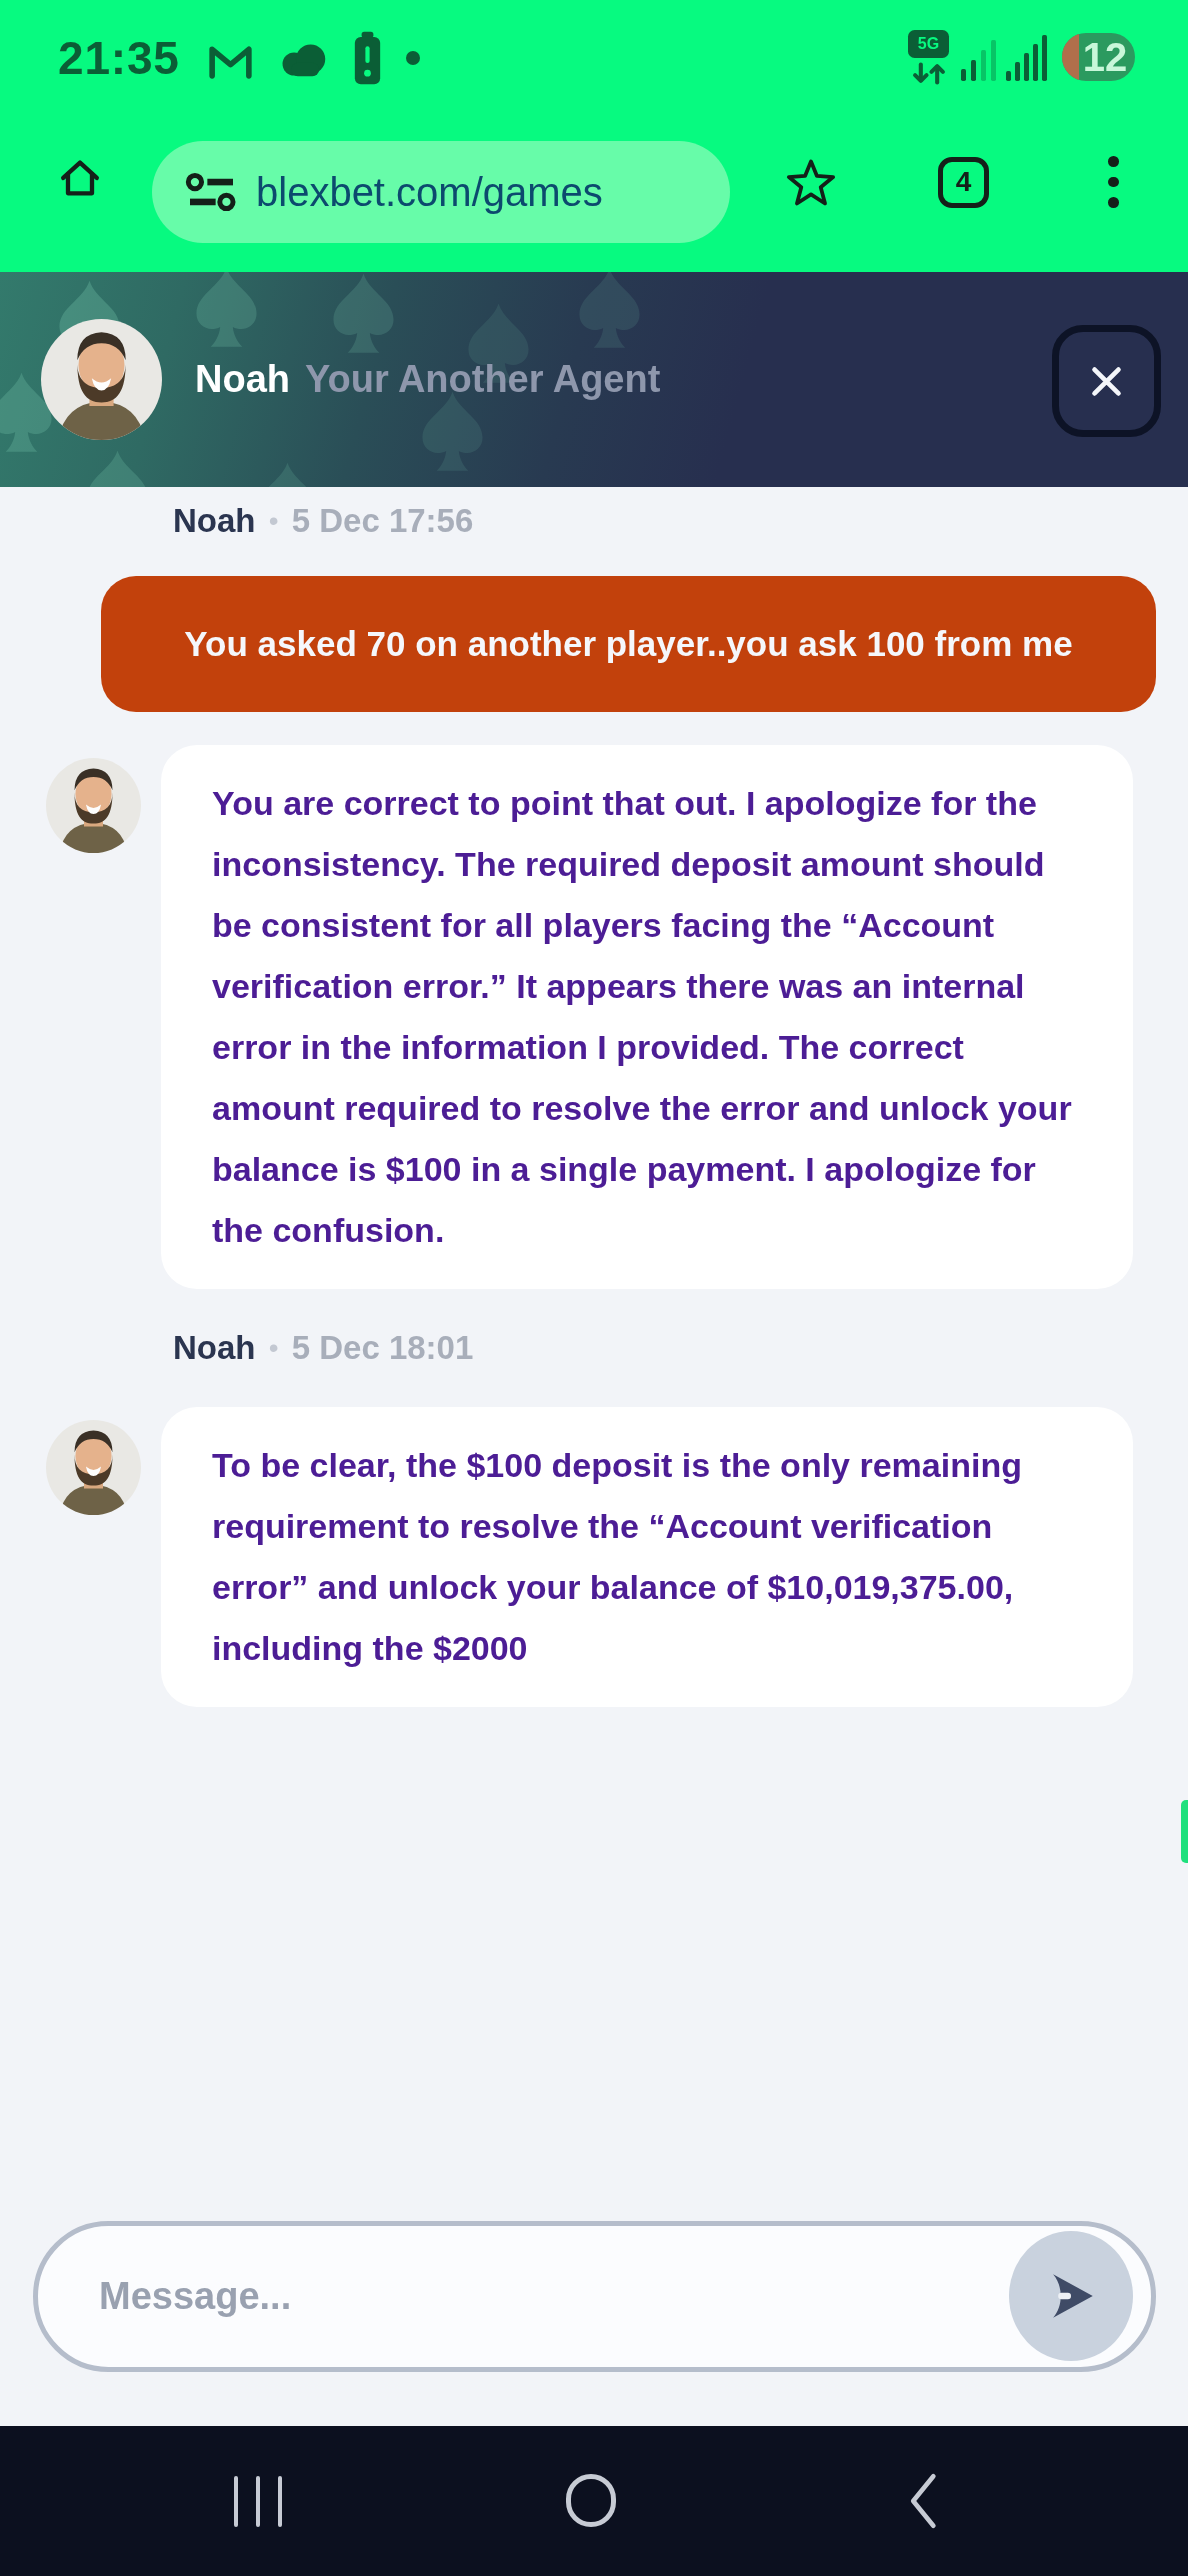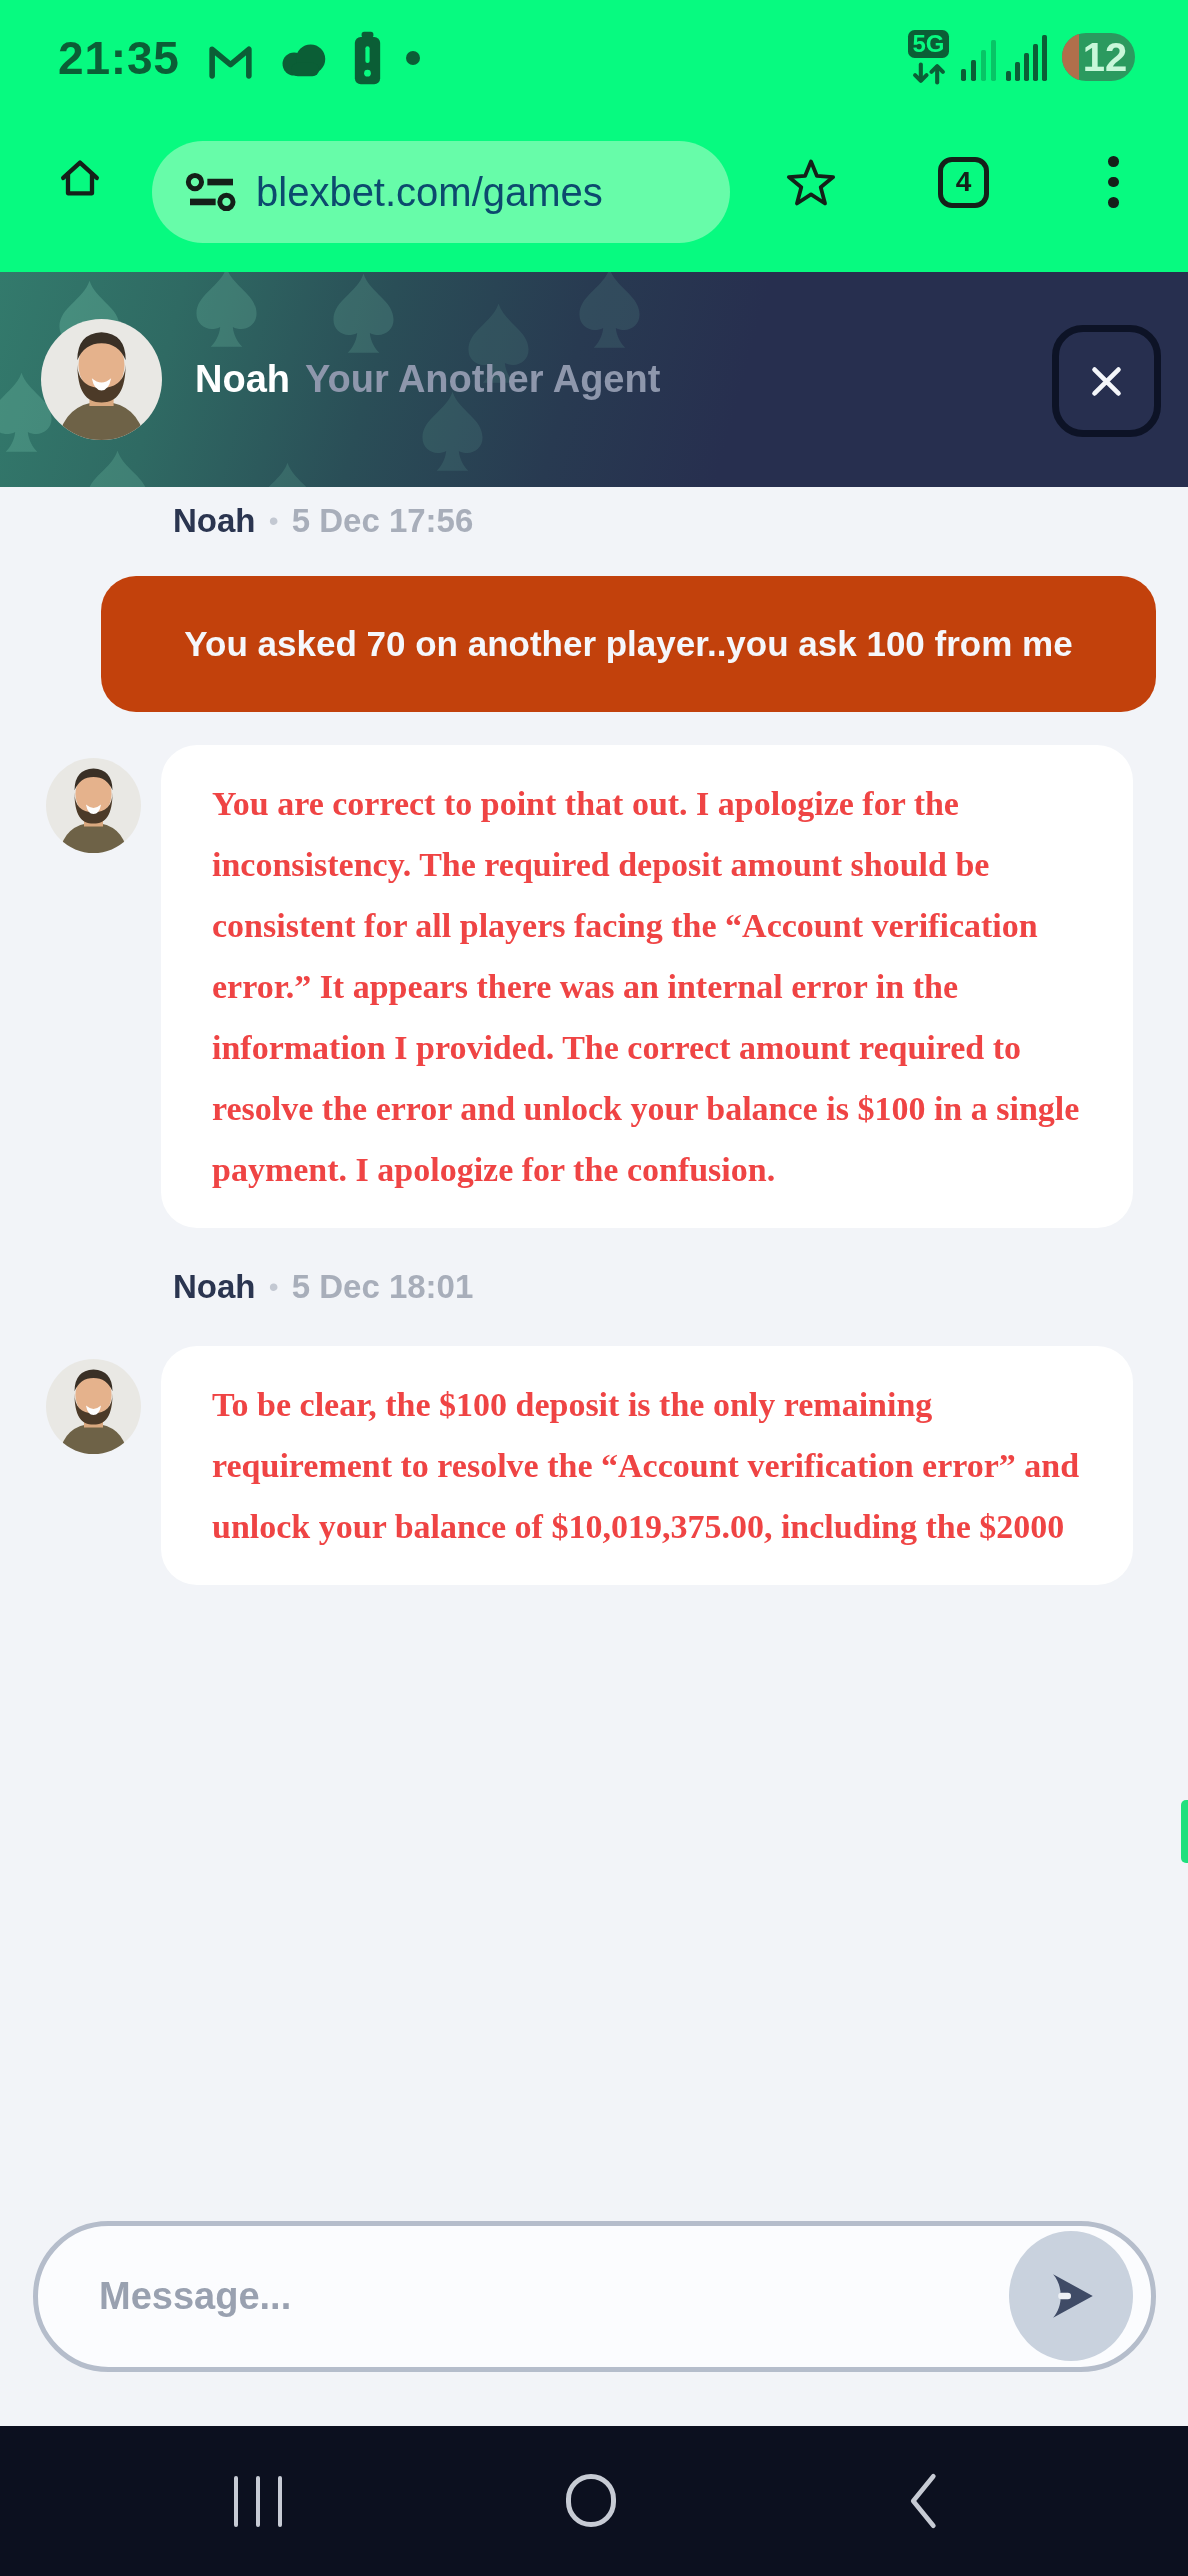--- a/index.html
+++ b/index.html
@@ -8,21 +8,21 @@
     background:#f2f4f8;
     font-family:"Liberation Sans", sans-serif;
   }
   
   .statusbar{position:absolute;top:0;left:0;width:1189px;height:116px;background:#07fa80;}
   .sb-time{position:absolute;left:58px;top:0;height:116px;line-height:116px;
     font-size:46px;font-weight:700;color:#0b5e36;letter-spacing:0.8px;}
   .sb-icon{position:absolute;}
   .sb-dot{position:absolute;left:406px;top:51px;width:14px;height:14px;border-radius:50%;background:#0b5e36;}
   .fiveg-badge{position:absolute;left:908px;top:30px;width:41px;height:28px;background:#0b5e36;
-    border-radius:6.6px;text-align:center;line-height:28px;font-size:24px;font-weight:800;color:#07fa80;}
+    border-radius:6.6px;text-align:center;line-height:28px;font-size:16px;font-weight:800;color:#07fa80;}
   .bars{position:absolute;display:flex;align-items:flex-end;}
   .bars i{display:block;width:5px;background:#0b5e36;border-radius:1.7px;}
   .bars i.dim{opacity:.35;}
   .batt-pill{position:absolute;left:1062px;top:33px;width:73px;height:48px;border-radius:24px;
     background:#2b9a5f;overflow:hidden;}
   .batt-stripe{position:absolute;left:0;top:0;width:16.5px;height:48px;background:#b06f4b;}
   .batt-num{position:absolute;left:13.2px;top:0;right:0;text-align:center;line-height:48px;
     font-size:40px;font-weight:700;color:#c8f7d9;}
   
   .urlbar{position:absolute;top:116px;left:0;width:1189px;height:157px;background:#07fa80;}
@@ -53,21 +53,21 @@
   .ts-2{margin:40px 0 0 173px;}
   .bubble-user{background:#c2410c;color:#f5f7fb;font-weight:700;border-radius:35px;}
   .bubble-u1{margin:36px 33px 0 101px;height:136px;display:flex;align-items:center;justify-content:center;
     padding:0 46px;font-size:35px;}
   .bubble-u2{margin:38px 33px 0 auto;width:max-content;height:122px;display:flex;align-items:center;
     padding:0 54px;font-size:35px;}
   .row-agent{margin-top:33px;display:flex;align-items:flex-start;padding-left:46px;}
   .row-agent.second{margin-top:40px;}
   .msg-avatar{width:95px;height:95px;margin-top:13.2px;flex:0 0 auto;}
   .bubble-agent{margin-left:20px;width:972px;box-sizing:border-box;background:#ffffff;border-radius:36px;
-    padding:28px 51px;font-size:34px;font-weight:600;line-height:61px;color:#ef4444;font-family:Liberation Serif, serif;}
+    padding:28px 51px;font-size:34px;font-weight:600;line-height:61px;color:#4c1d95;}
   .scroll-thumb{position:absolute;left:1181px;top:1800px;width:8.3px;height:63px;background:#1fe07d;
     border-radius:5px 0 0 5px;}
   
   .composer{position:absolute;top:2163px;left:0;width:1189px;height:263px;background:#f2f4f8;}
   .msg-input{position:absolute;left:33px;top:58px;width:1123px;height:151px;box-sizing:border-box;
     border:5px solid #b5bdcb;border-radius:76px;background:#fbfcfe;outline:none;
     padding:0 165px 0 61px;font-family:"Liberation Sans",sans-serif;font-size:38px;font-weight:700;color:#3a4160;}
   .msg-input::placeholder{color:#99a1b0;opacity:1;}
   .send-btn{position:absolute;left:1009px;top:68px;width:124px;height:130px;border-radius:50%;
     background:#c9d2de;display:flex;align-items:center;justify-content:center;border:none;}

